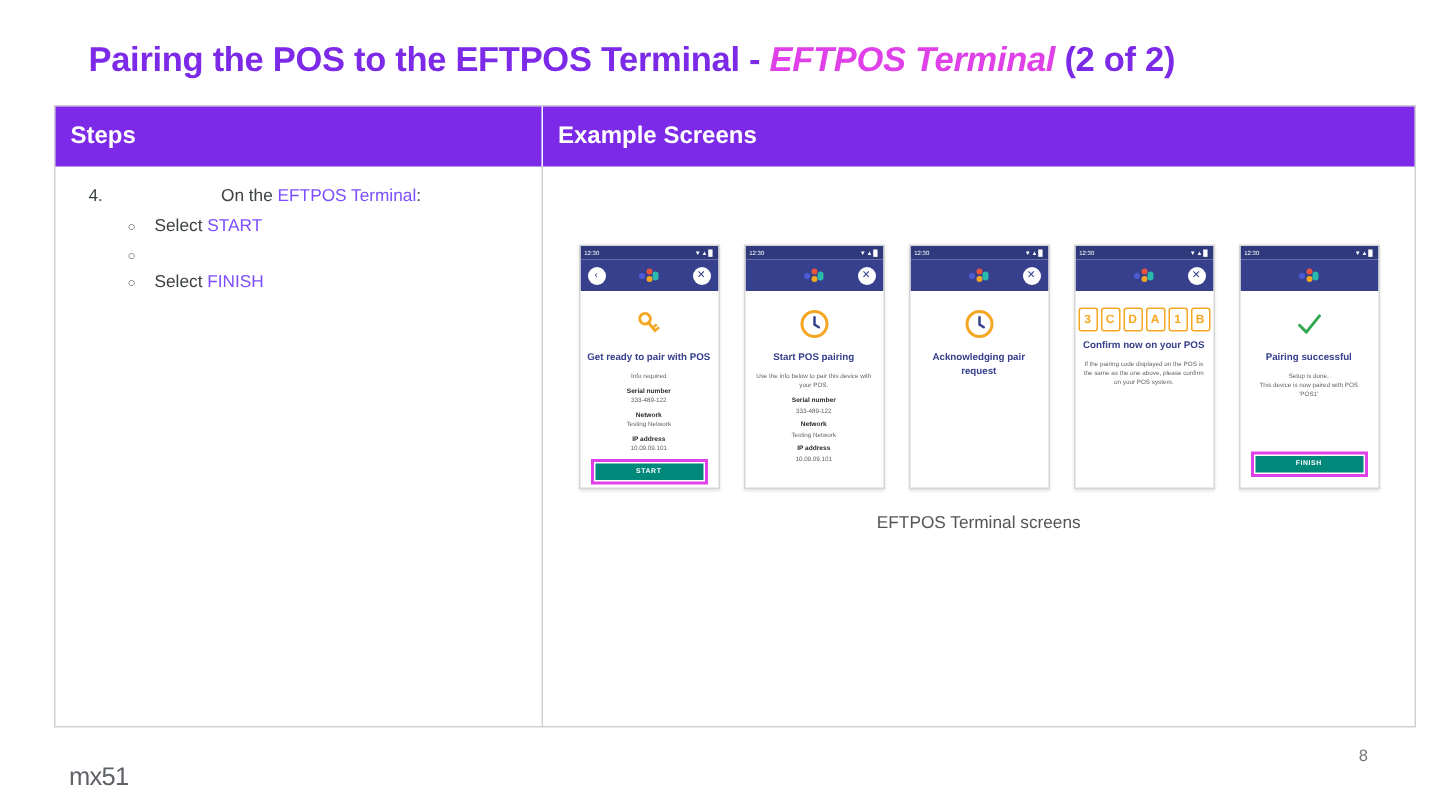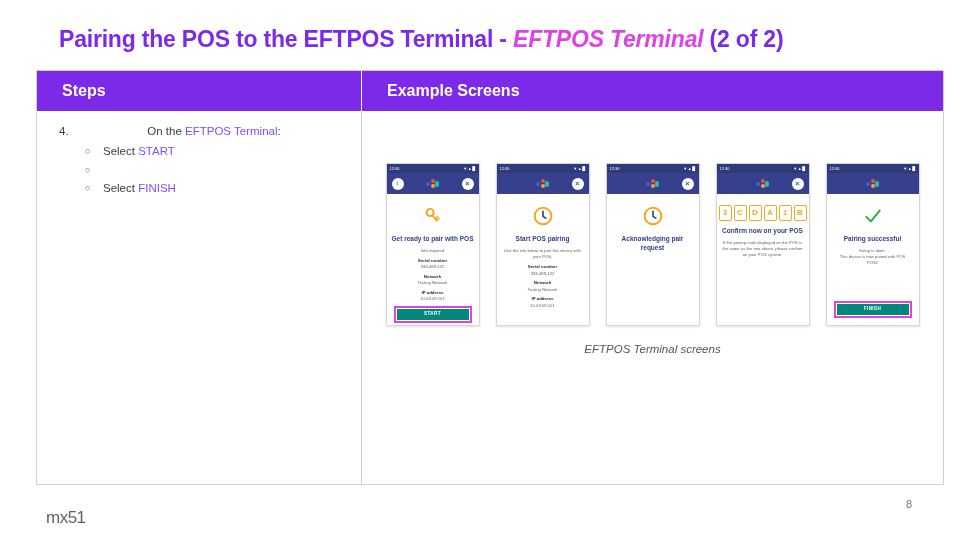--- a/index.html
+++ b/index.html
@@ -51,21 +51,21 @@
     height: 40px;
     background: #7C2AE8;
     flex: 0 0 auto;
   }
   .th {
     display: flex;
     align-items: center;
     color: #ffffff;
     font-size: 16px;
     font-weight: bold;
-    padding-left: 25px;
+    padding-left: 10px;
     box-sizing: border-box;
   }
   .th-steps { width: 325px; border-right: 1px solid #ffffff; }
   .th-screens { flex: 1; }
 
   .table-body {
     display: flex;
     flex: 1;
     min-height: 0;
   }
@@ -278,21 +278,20 @@
     padding: 3px 0;
     line-height: 1;
   }
   .caption {
     position: absolute;
     left: 0;
     top: 232px;
     width: 100%;
     text-align: center;
     font-size: 11.5px;
-    font-style: italic;
     color: #555555;
   }
 
   
   .footer-logo {
     position: absolute;
     left: 46px;
     top: 508px;
     font-size: 17px;
     color: #5f6368;

